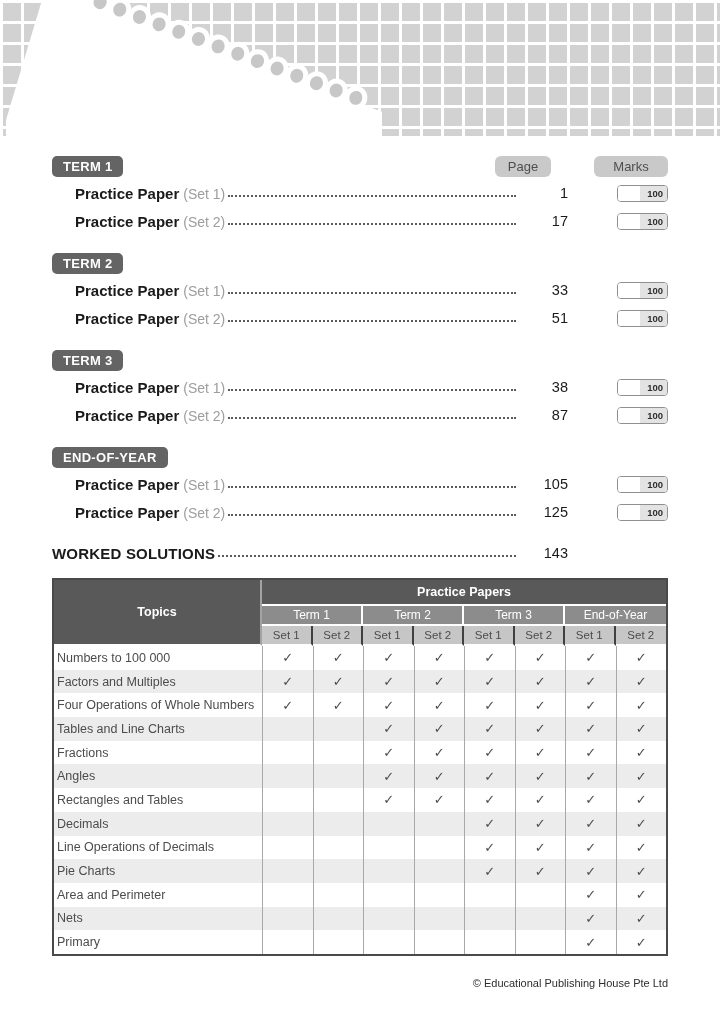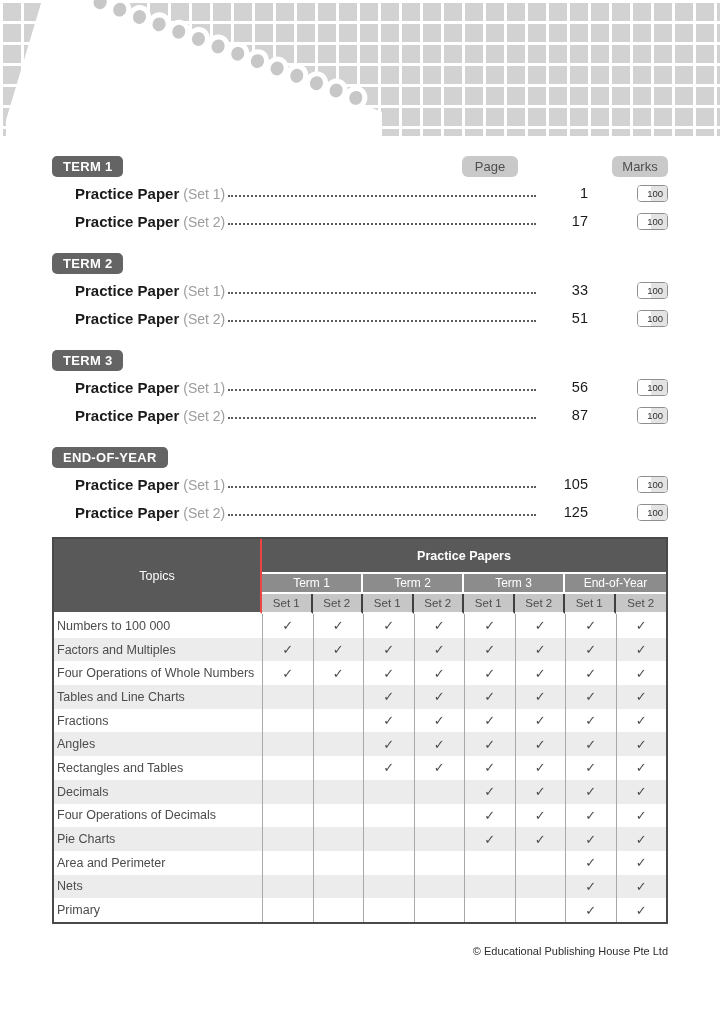--- a/index.html
+++ b/index.html
@@ -26,48 +26,48 @@
   .title{position:absolute;left:54px;top:62px;font-size:47px;font-weight:800;
     letter-spacing:1px;color:var(--title);font-family:"DejaVu Sans","Liberation Sans",sans-serif;}
 
   
   .content{padding:0 52px;}
   .intro{margin-top:17px;font-size:13.5px;color:#111;}
   .toc-section{margin-top:19px;}
   .badge-row{display:flex;align-items:center;height:22px;}
   .term-badge{display:inline-block;background:var(--badge-bg);color:#fff;
     font-weight:bold;font-size:13px;padding:3px 11px;border-radius:5px;letter-spacing:.3px;}
-  .col-badges{margin-left:auto;display:flex;gap:39px;}
+  .col-badges{margin-left:auto;display:flex;}
   .col-badge{background:var(--col-badge-bg);color:#4f4f4f;font-size:13px;
     padding:3px 0;border-radius:6px;text-align:center;}
   .page-col{width:56px;}
-  .marks-col{width:56px;margin-left:55px;}
+  .marks-col{width:74px;margin-left:43px;}
   .toc-row{display:flex;align-items:center;height:24px;margin-top:4px;}
   .paper-label{font-size:15px;font-weight:bold;white-space:nowrap;margin-left:23px;}
   .set-label{font-size:14px;font-weight:normal;color:var(--muted);margin-left:4px;}
   .dots{flex:1;border-bottom:2px dotted #5a5a5a;margin:0 2px 5px 3px;height:12px;}
   .pagenum{width:56px;text-align:right;font-size:14.5px;padding-right:6px;}
-  .marks-box{width:31px;height:17px;margin-left:43px;border:1.5px solid #8f8f8f;
-    border-radius:4px;overflow:hidden;display:flex;background:#fff;}
+  .marks-box{width:51px;height:17px;margin-left:43px;border:1.5px solid #8f8f8f;
+    border-radius:4px;overflow:hidden;display:flex;background:#fff;font-weight:bold;}
   .marks-blank{flex:1;background:#fff;}
   .marks-val{width:55%;background:#e3e3e3;font-size:9.5px;color:#2e2e2e;
     display:flex;align-items:center;justify-content:flex-end;padding-right:4px;}
   .marks-spacer{visibility:hidden;}
   .ws-row{margin-top:17px;}
   .ws-label{font-size:15px;font-weight:bold;letter-spacing:.2px;white-space:nowrap;}
 
   
   .topics-table{margin-top:13px;width:616px;border-collapse:separate;border-spacing:0;
     border:2px solid #4a4a4a;table-layout:fixed;}
   .topics-table col.c-topic{width:208px;}
   .topics-table th{font-weight:normal;}
-  th.corner{background:var(--table-dark);color:#fff;font-size:12.5px;font-weight:normal;
-    border-right:2px solid #ef4444;border-bottom:2px solid #fff;}
+  th.corner{background:var(--table-dark);color:#fff;font-size:12.5px;font-weight:bold;
+    border-right:2px solid #a3a3a3;border-bottom:2px solid #fff;}
   th.group{background:var(--table-dark);color:#fff;font-size:12.5px;font-weight:bold;
-    height:35px;border-bottom:2px solid #fff;}
+    height:26px;border-bottom:2px solid #fff;}
   th.term{background:var(--table-mid);color:#fff;font-size:12px;height:20px;
     border-right:2px solid #fff;border-bottom:2px solid #fff;}
   th.term:last-child{border-right:none;}
   th.set{background:var(--table-light);color:#4c4c4c;font-size:11.5px;height:20px;
     border-right:2px solid #404040;border-bottom:2px solid #fff;}
   th.set:last-child{border-right:none;}
   .topics-table td{height:23.7px;font-size:12.5px;color:#4c4c4c;}
   td.topic-cell{padding-left:3px;}
   td.check-cell{text-align:center;border-left:1px solid var(--line);font-size:13px;}
   tr.alt td{background:var(--row-alt);}
@@ -152,21 +152,21 @@
     </div>
   </div>
 
   <div class="toc-section">
     <div class="badge-row">
       <span class="term-badge">TERM 3</span>
     </div>
     <div class="toc-row">
       <span class="paper-label"><b>Practice Paper</b><span class="set-label">(Set 1)</span></span>
       <span class="dots"></span>
-      <span class="pagenum">56</span>
+      <span class="pagenum">38</span>
       <span class="marks-box">
           <span class="marks-blank"></span>
           <span class="marks-val">100</span>
         </span>
     </div>
     <div class="toc-row">
       <span class="paper-label"><b>Practice Paper</b><span class="set-label">(Set 2)</span></span>
       <span class="dots"></span>
       <span class="pagenum">87</span>
       <span class="marks-box">
@@ -193,20 +193,26 @@
       <span class="paper-label"><b>Practice Paper</b><span class="set-label">(Set 2)</span></span>
       <span class="dots"></span>
       <span class="pagenum">125</span>
       <span class="marks-box">
           <span class="marks-blank"></span>
           <span class="marks-val">100</span>
         </span>
     </div>
   </div>
 
+  <div class="toc-row ws-row">
+    <span class="ws-label">WORKED SOLUTIONS</span>
+    <span class="dots"></span>
+    <span class="pagenum">143</span>
+    <span class="marks-box marks-spacer"></span>
+  </div>
 
   <table class="topics-table">
     <colgroup>
       <col class="c-topic">
         <col>
         <col>
         <col>
         <col>
         <col>
         <col>
@@ -318,21 +324,21 @@
           <td class="check-cell"></td>
           <td class="check-cell"></td>
           <td class="check-cell"></td>
           <td class="check-cell"></td>
           <td class="check-cell">✓</td>
           <td class="check-cell">✓</td>
           <td class="check-cell">✓</td>
           <td class="check-cell">✓</td>
         </tr>
         <tr>
-          <td class="topic-cell">Four Operations of Decimals</td>
+          <td class="topic-cell">Line Operations of Decimals</td>
           <td class="check-cell"></td>
           <td class="check-cell"></td>
           <td class="check-cell"></td>
           <td class="check-cell"></td>
           <td class="check-cell">✓</td>
           <td class="check-cell">✓</td>
           <td class="check-cell">✓</td>
           <td class="check-cell">✓</td>
         </tr>
         <tr class="alt">

